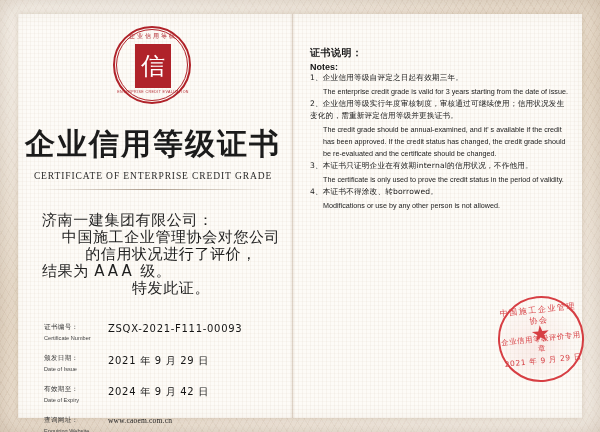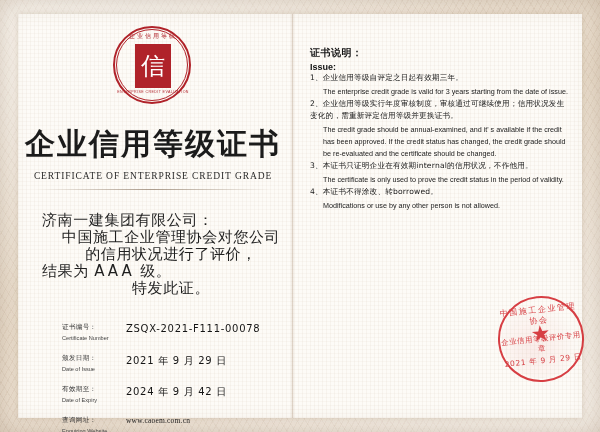--- a/index.html
+++ b/index.html
@@ -187,21 +187,20 @@
   .field-row {
     display: flex;
     align-items: flex-start;
     margin-bottom: 10px;
   }
   .field-label {
     width: 64px;
     flex: none;
     color: #333;
     line-height: 10px;
-    margin-left: 18px;
   }
   .field-label .cn {
     display: block;
     font-size: 6.6px;
     font-family: "DejaVu Sans", sans-serif;
     letter-spacing: 0.3px;
   }
   .field-label .en {
     display: block;
     font-size: 5.6px;
@@ -366,21 +365,21 @@
       <div class="body-line indent">特发此证。</div>
     </div>
 
     <div class="fields">
 
       <div class="field-row">
         <div class="field-label">
           <span class="cn">证书编号：</span>
           <span class="en">Certificate Number</span>
         </div>
-        <div class="field-value">ZSQX-2021-F111-00078</div>
+        <div class="field-value">ZSQX-2021-F111-00093</div>
       </div>
 
       <div class="field-row">
         <div class="field-label">
           <span class="cn">颁发日期：</span>
           <span class="en">Date of Issue</span>
         </div>
         <div class="field-value">2021 年 9 月 29 日</div>
       </div>
 
@@ -398,21 +397,21 @@
           <span class="en">Enquiring Website</span>
         </div>
         <div class="field-value small">www.caoem.com.cn</div>
       </div>
 
     </div>
   </div>
 
   <div class="right">
     <div class="notes-head-cn">证书说明：</div>
-    <div class="notes-head-en">Issue:</div>
+    <div class="notes-head-en">Notes:</div>
 
     <div class="note">
       <div class="note-cn">1、企业信用等级自评定之日起有效期三年。</div>
       <div class="note-en">The enterprise credit grade is valid for 3 years starting from the date of issue.</div>
     </div>
 
     <div class="note">
       <div class="note-cn">2、企业信用等级实行年度审核制度，审核通过可继续使用；信用状况发生变化的，需重新评定信用等级并更换证书。</div>
       <div class="note-en">The credit grade should be annual-examined, and it' s available if the credit has  been approved. If the credit status has changed,  the credit grade should be re-evaluated and the certificate should be changed.</div>
     </div>

